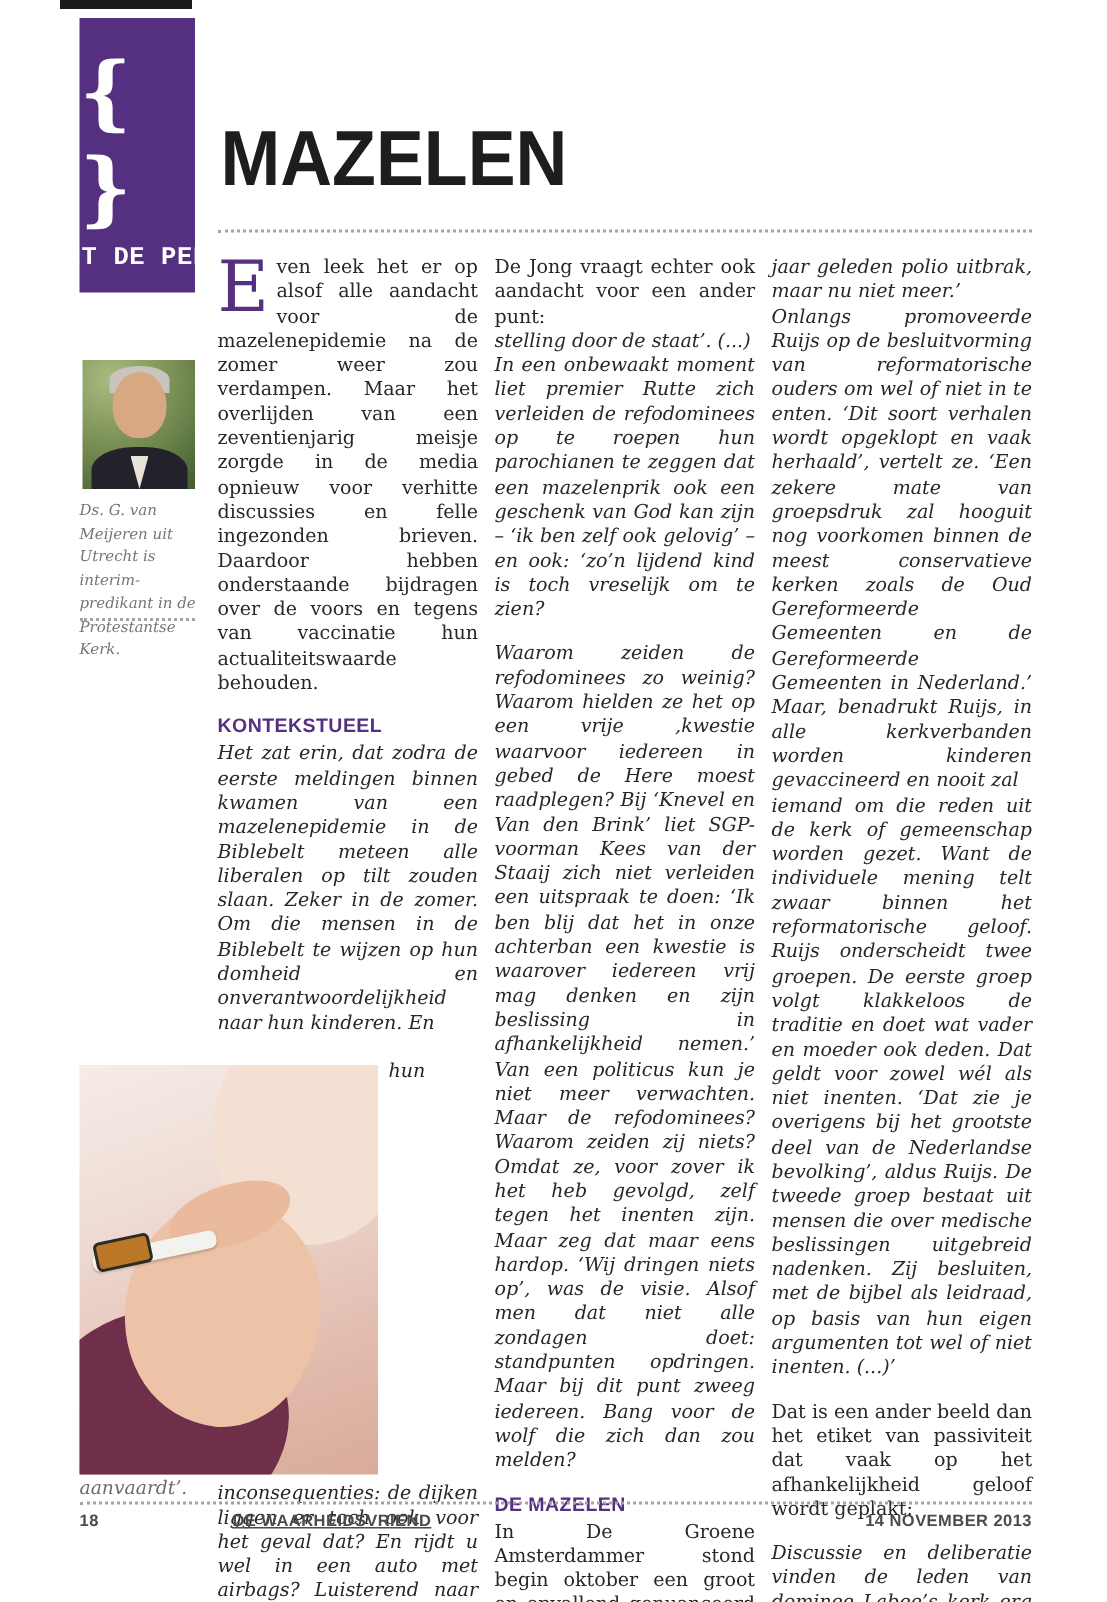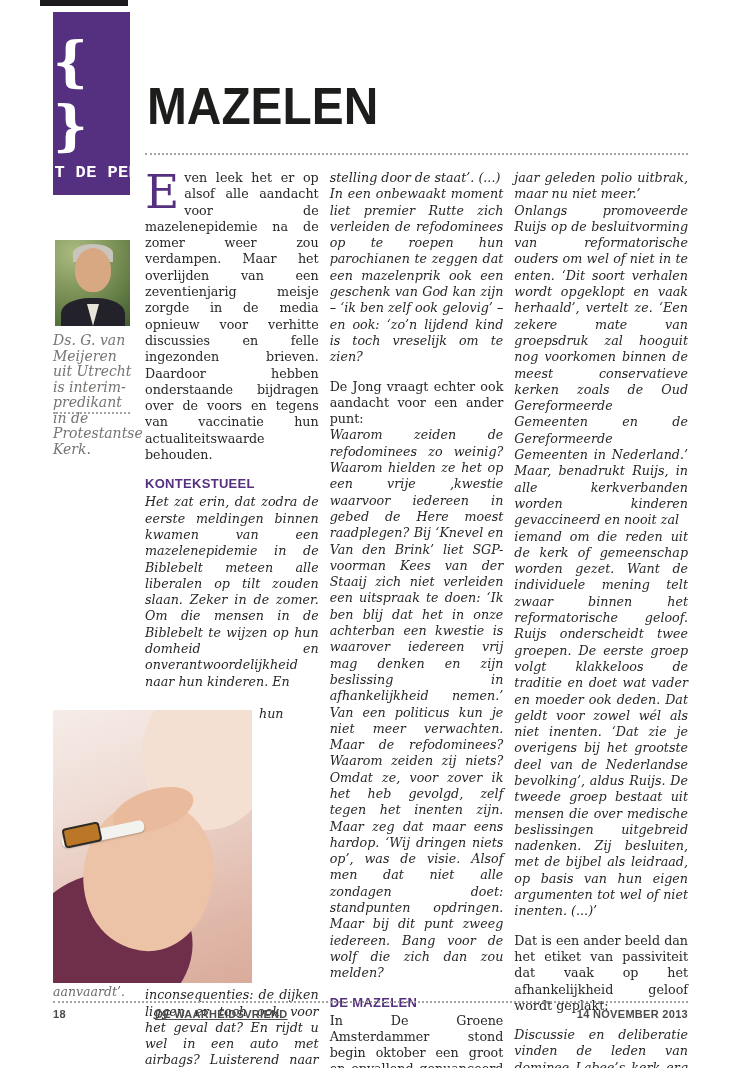--- a/index.html
+++ b/index.html
@@ -39,21 +39,21 @@
   .portrait .suit {
     position:absolute; left:6px; bottom:-6px; width:64px; height:34px;
     background:#23222b; border-radius:45% 45% 0 0;
   }
   .portrait .shirt {
     position:absolute; left:32px; bottom:0; width:12px; height:22px;
     background:#e8e4da; clip-path:polygon(0 0,100% 0,50% 100%);
   }
   .caption {
     position:absolute; left:53px; top:333px; width:82px;
-    font-style:italic; font-size:14px; line-height:15.5px; color:#767472;
+    font-style:italic; font-size:10px; line-height:15.5px; color:#767472;
   }
   .side-rule { position:absolute; left:53px; top:412px; width:77px; border-top:2px dotted #a5a3a1; }
   .pull-quote {
     position:absolute; left:53px; top:852px; width:84px;
     font-style:italic; font-size:12.5px; line-height:16.5px; color:#6e6c6a;
   }
   
   .title {
     position:absolute; left:147px; top:76px;
     font-family:"Liberation Sans", sans-serif; font-weight:bold;
@@ -163,23 +163,23 @@
           <span class="cloth"></span>
           <span class="hand"></span>
           <span class="finger"></span>
           <span class="syringe"></span>
           <span class="vial"></span>
         </span><span>hun inconsequenties: de dijken liggen er toch ook voor het geval dat? En rijdt u wel in een auto met airbags? Luisterend naar dit soort rare argumenten dacht ik vaak: wat is nu jullie zorg als liberalen? Mazelen moet je niet onderschatten en als je kind het heeft, goed opletten. Zelf heb ik natuurlijk ook mazelen gehad, wie niet? Is dat echt zo’n drama? In Trouw schuwde Ton Planken – indertijd een heel knap politiek journalist bij de televisie, zo goed dat hij voor zichzelf ging – zelfs niet woorden als ‘kinderoffers’ en ‘strafbaar-</span>
       </p>
     </div>
 
     <div class="col">
+      <p class="para tight">De Jong vraagt echter ook aandacht voor een ander punt:</p>
       <p class="para italic">stelling door de staat’. (...)
 In een onbewaakt moment liet premier Rutte zich verleiden de refodominees op te roepen hun parochianen te zeggen dat een mazelenprik ook een geschenk van God kan zijn – ‘ik ben zelf ook gelovig’ – en ook: ‘zo’n lijdend kind is toch vreselijk om te zien?</p>
-      <p class="para tight">De Jong vraagt echter ook aandacht voor een ander punt:</p>
       <p class="para italic">Waarom zeiden de refodominees zo weinig? Waarom hielden ze het op een vrije ,kwestie waarvoor iedereen in gebed de Here moest raadplegen? Bij ‘Knevel en Van den Brink’ liet SGP-voorman Kees van der Staaij zich niet verleiden een uitspraak te doen: ‘Ik ben blij dat het in onze achterban een kwestie is waarover iedereen vrij mag denken en zijn beslissing in afhankelijkheid nemen.’ Van een politicus kun je niet meer verwachten. Maar de refodominees? Waarom zeiden zij niets? Omdat ze, voor zover ik het heb gevolgd, zelf tegen het inenten zijn. Maar zeg dat maar eens hardop. ‘Wij dringen niets op’, was de visie. Alsof men dat niet alle zondagen doet: standpunten opdringen. Maar bij dit punt zweeg iedereen. Bang voor de wolf die zich dan zou melden?</p>
       <h3 class="sec-heading">DE MAZELEN</h3>
       <p class="para">In De Groene Amsterdammer stond begin oktober een groot en opvallend genuanceerd artikel over mazelen in de Biblebelt door Anna van Dijk. Daarin worden onder anderen ds. B. Labee en enkele gemeenteleden van de gereformeerde gemeente in Veenendaal alsook de arts Helma Ruijs aan het woord gelaten.</p>
 
     </div>
 
     <div class="col">
       <p class="para italic">jaar geleden polio uitbrak, maar nu niet meer.’
 Onlangs promoveerde Ruijs op de besluitvorming van reformatorische ouders om wel of niet in te enten. ‘Dit soort verhalen wordt opgeklopt en vaak herhaald’, vertelt ze. ‘Een zekere mate van groepsdruk zal hooguit nog voorkomen binnen de meest conservatieve kerken zoals de Oud Gereformeerde Gemeenten en de Gereformeerde Gemeenten in Nederland.’ Maar, benadrukt Ruijs, in alle kerkverbanden worden kinderen gevaccineerd en nooit zal
 iemand om die reden uit de kerk of gemeenschap worden gezet. Want de individuele mening telt zwaar binnen het reformatorische geloof. Ruijs onderscheidt twee groepen. De eerste groep volgt klakkeloos de traditie en doet wat vader en moeder ook deden. Dat geldt voor zowel wél als niet inenten. ‘Dat zie je overigens bij het grootste deel van de Nederlandse bevolking’, aldus Ruijs. De tweede groep bestaat uit mensen die over medische beslissingen uitgebreid nadenken. Zij besluiten, met de bijbel als leidraad, op basis van hun eigen argumenten tot wel of niet inenten. (...)’</p>

